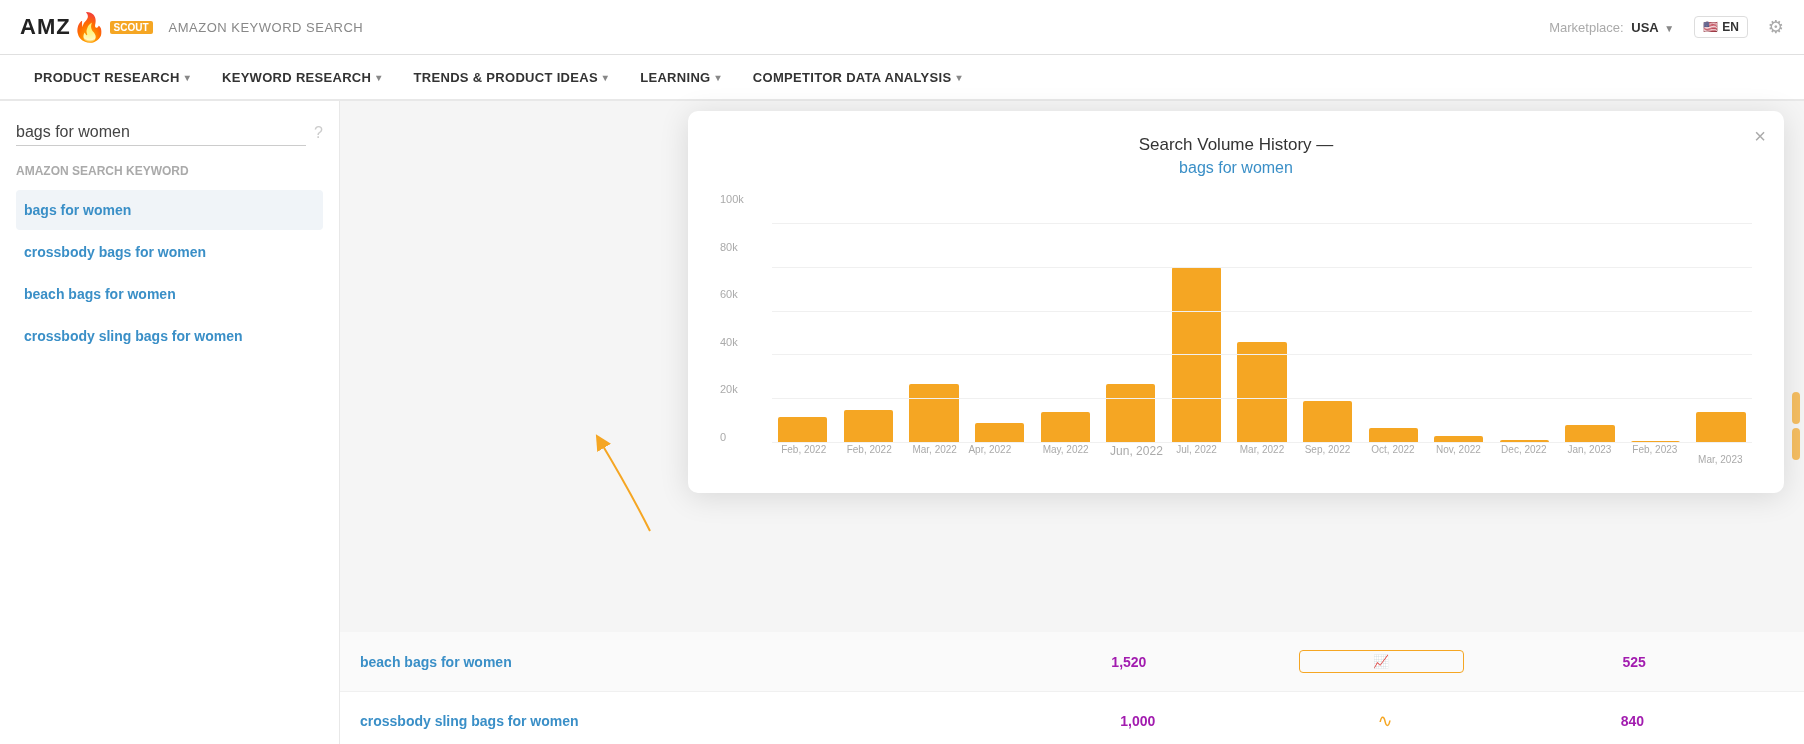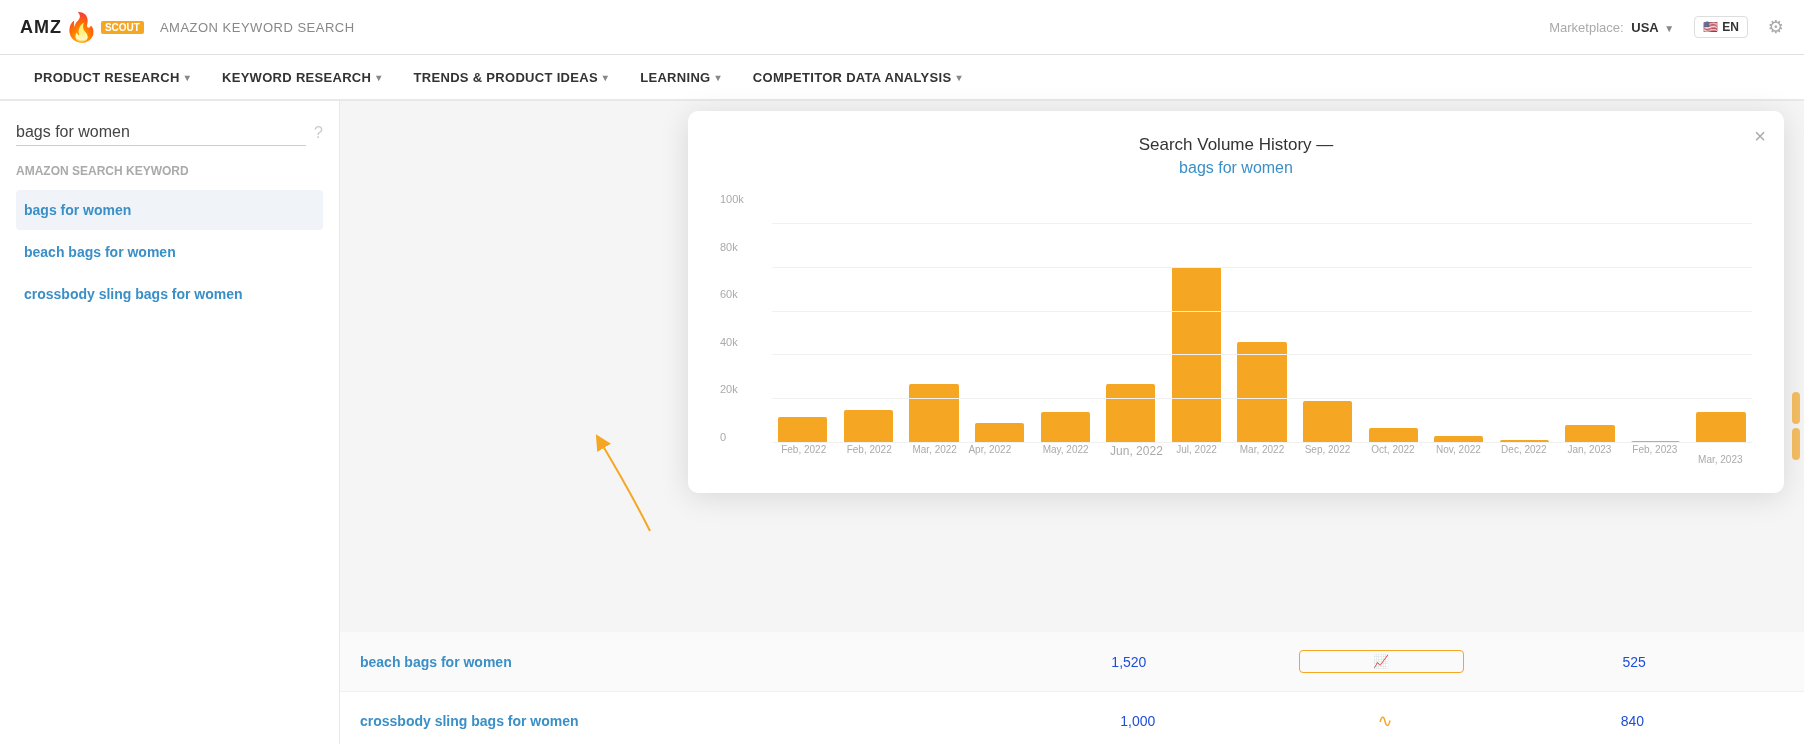--- a/index.html
+++ b/index.html
@@ -10,21 +10,21 @@
       background: #fff;
       display: flex;
       align-items: center;
       padding: 0 20px;
       height: 55px;
       border-bottom: 1px solid #e0e0e0;
       justify-content: space-between;
     }
     .header-left { display: flex; align-items: center; gap: 16px; }
     .logo { display: flex; align-items: center; }
-    .logo-amz { font-size: 18px; font-weight: 900; color: #222; letter-spacing: 1px; }
+    .logo-amz { font-size: 22px; font-weight: 900; color: #222; letter-spacing: 1px; }
     .logo-scout { font-size: 10px; font-weight: 700; color: #fff; background: #f5a623; padding: 1px 4px; border-radius: 2px; margin-left: 2px; }
     .header-title { font-size: 13px; color: #888; font-weight: 500; letter-spacing: 0.5px; text-transform: uppercase; }
     .header-right { display: flex; align-items: center; gap: 20px; font-size: 13px; color: #888; }
     .marketplace-label { font-size: 13px; color: #aaa; }
     .flag-btn { display: flex; align-items: center; gap: 4px; border: 1px solid #ddd; border-radius: 4px; padding: 3px 8px; font-size: 12px; font-weight: 700; color: #333; }
     .gear-icon { font-size: 18px; color: #aaa; cursor: pointer; }
 
     
     .nav {
       background: #fff;
@@ -105,21 +105,21 @@
       flex: 1; height: 100%; position: relative;
     }
     .bar { background: #f5a623; border-radius: 2px 2px 0 0; width: 100%; }
     .table-row {
       display: flex; align-items: center; background: #fff;
       border-bottom: 1px solid #f0f0f0; padding: 18px 20px;
       gap: 20px;
     }
     .table-row:nth-child(odd) { background: #fafafa; }
     .row-keyword { font-size: 14px; color: #3a8fc7; font-weight: 600; flex: 2; }
-    .row-val { font-size: 14px; color: #1d4ed8; font-weight: 400; flex: 1; text-align: center; }
+    .row-val { font-size: 14px; color: #a21caf; font-weight: 700; flex: 1; text-align: center; }
     .row-chart-icon {
       flex: 0.5; text-align: center;
       border: 1.5px solid #f5a623; border-radius: 4px; padding: 3px 7px;
       font-size: 13px; color: #f5a623; cursor: pointer; display: inline-block;
     }
     .row-mini-chart { flex: 0.5; text-align: center; font-size: 18px; color: #f5a623; }
 
     
     .scroll-indicators {
       position: absolute; right: 4px; top: 50%; transform: translateY(-50%);
@@ -181,20 +181,23 @@
 <div class="main">
 
   <div class="sidebar">
     <div class="search-row">
       <input class="search-input" type="text" value="bags for women" style="">
       <span class="search-help">?</span>
     </div>
     <div class="sidebar-label">Amazon Search Keyword</div>
     <div class="sidebar-item active">
       <span>bags for women</span>
+    </div>
+    <div class="sidebar-item">
+      <span>crossbody bags for women</span>
     </div>
     <div class="sidebar-item">
       <span>beach bags for women</span>
     </div>
     <div class="sidebar-item">
       <span>crossbody sling bags for women</span>
     </div>
   </div>
 
   <div style="flex:1;position:relative;min-height:650px;">

